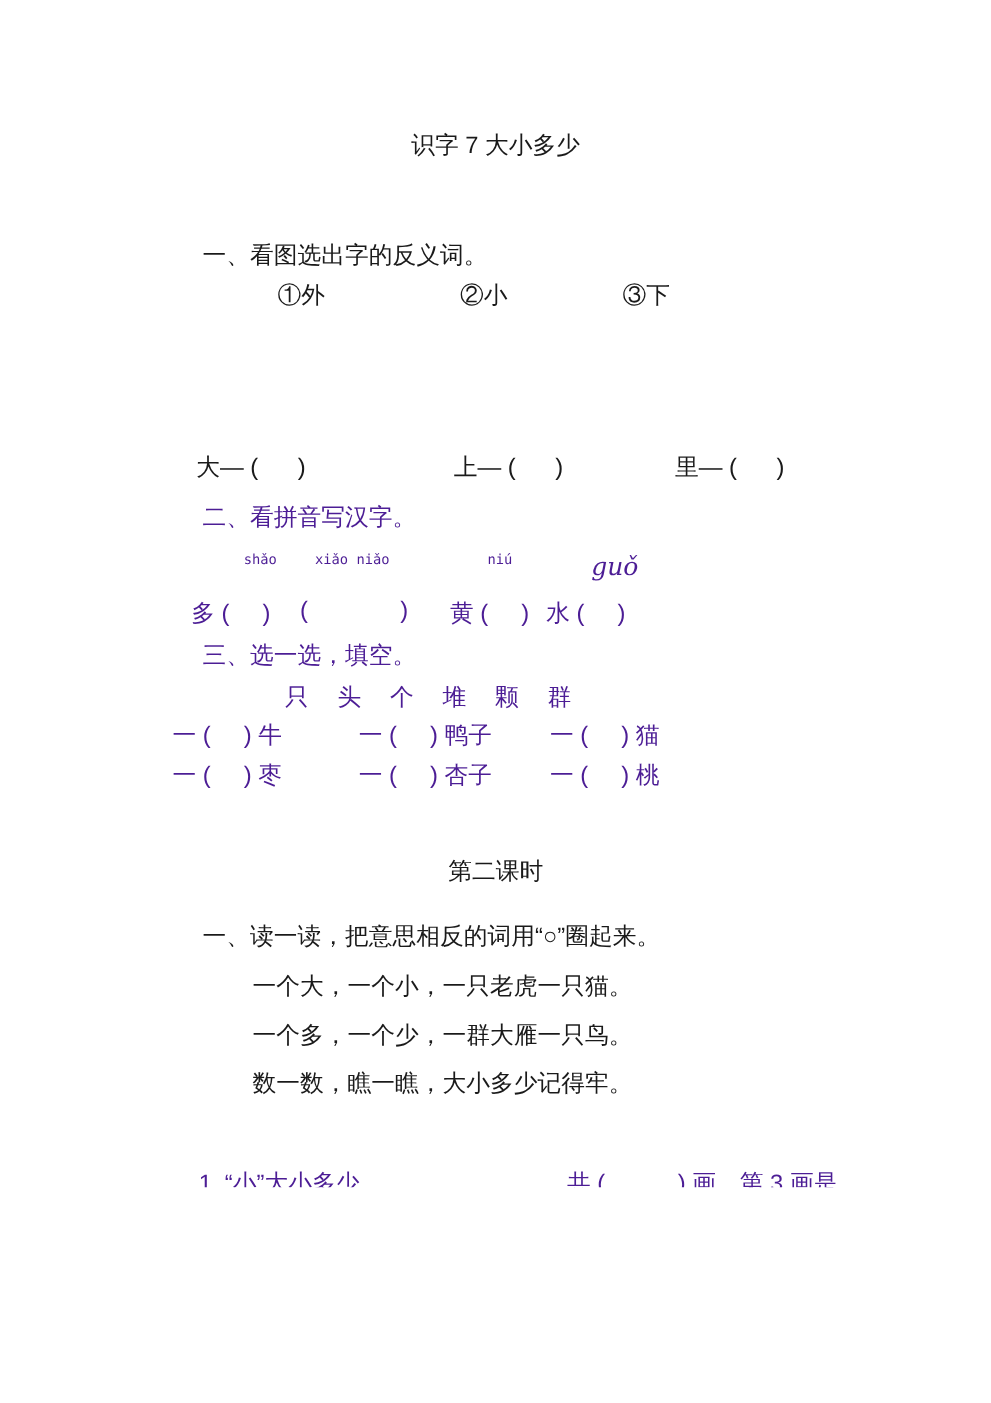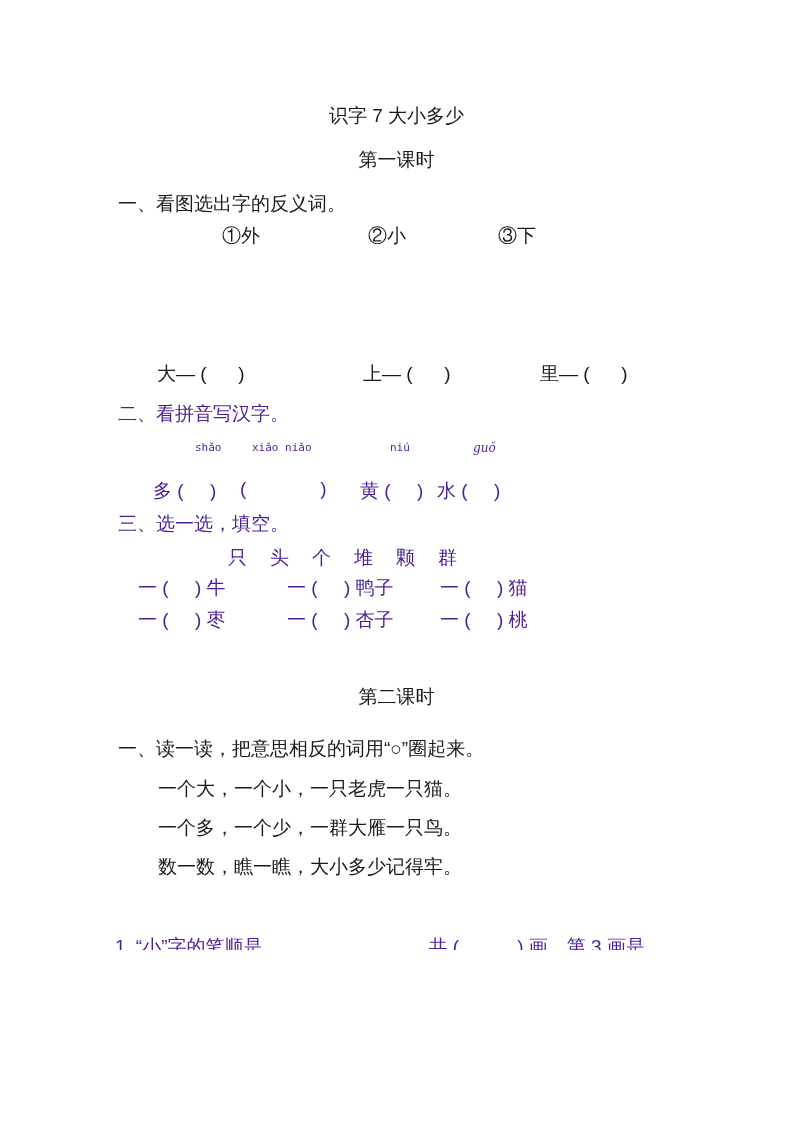--- a/index.html
+++ b/index.html
@@ -9,52 +9,51 @@
     background:#ffffff;
     font-family:"Liberation Sans", sans-serif;
     font-size:19px;
     color:#1a1a1a;
     overflow:hidden;
   }
   .center-line {
     position:absolute; left:0; width:100%;
     text-align:center; white-space:nowrap;
   }
-  .line { position:absolute; white-space:nowrap; }
+  .line { position:absolute; white-space:nowrap;margin-left:44px; }
   .row { position:absolute; left:0; top:0; width:100%; height:28px; }
   .chunk { position:absolute; white-space:nowrap; }
   .green { color:#4c1d95; }
   .pinyin {
     font-family:"DejaVu Sans Mono", monospace;
     font-size:11px;
   }
   .pinyin-alt {
     font-family:"DejaVu Serif", serif;
     font-style:italic;
-    font-size:12px;
+    font-size:20px;
   }
   .wordbank {
     position:absolute; display:flex; gap:23px; white-space:nowrap;
   }
   .blank {
     display:inline-block;
     width:147px; height:18px;
     border-bottom:1.5px solid #2ca558;
     vertical-align:baseline;
   }
   .num { margin-right:5px; }
 </style>
 </head>
 <body>
 
 <div class="page">
 
   <div class="center-line" style="top:103px">识字 7 大小多少</div>
 
-  <div class="center-line" style="top:147px">第一课时</div>
 
   <div class="line" style="left:118px; top:191px">一、看图选出字的反义词。</div>
 
   <div class="row" style="top:223px">
     <span class="chunk" style="left:222px">①外</span>
     <span class="chunk" style="left:368px">②小</span>
     <span class="chunk" style="left:498px">③下</span>
   </div>
 
   <div class="row" style="top:361px">
@@ -105,18 +104,18 @@
   <div class="center-line" style="top:684px">第二课时</div>
 
   <div class="line" style="left:118px; top:736px">一、读一读，把意思相反的词用“○”圈起来。</div>
 
   <div class="line" style="left:158px; top:776px">一个大，一个小，一只老虎一只猫。</div>
   <div class="line" style="left:158px; top:815px">一个多，一个少，一群大雁一只鸟。</div>
   <div class="line" style="left:158px; top:854px">数一数，瞧一瞧，大小多少记得牢。</div>
 
 
   <div class="line green" style="left:115px; top:934px">
-    <span class="num">1.</span><span>“小”字的笔顺是</span><span class="blank"></span><span>，共 (&nbsp;&nbsp;&nbsp;&nbsp;&nbsp;&nbsp;&nbsp;&nbsp;&nbsp;&nbsp;&nbsp;) 画，第 3 画是</span>
+    <span class="num">1.</span><span>“小”大小多少</span><span class="blank"></span><span>，共 (&nbsp;&nbsp;&nbsp;&nbsp;&nbsp;&nbsp;&nbsp;&nbsp;&nbsp;&nbsp;&nbsp;) 画，第 3 画是</span>
   </div>
 
   <div class="line green" style="left:152px; top:975px">(&nbsp;&nbsp;&nbsp;&nbsp;&nbsp;&nbsp;&nbsp;&nbsp;&nbsp;&nbsp;&nbsp;)。</div>
 
 </div>
 
 </body></html>

